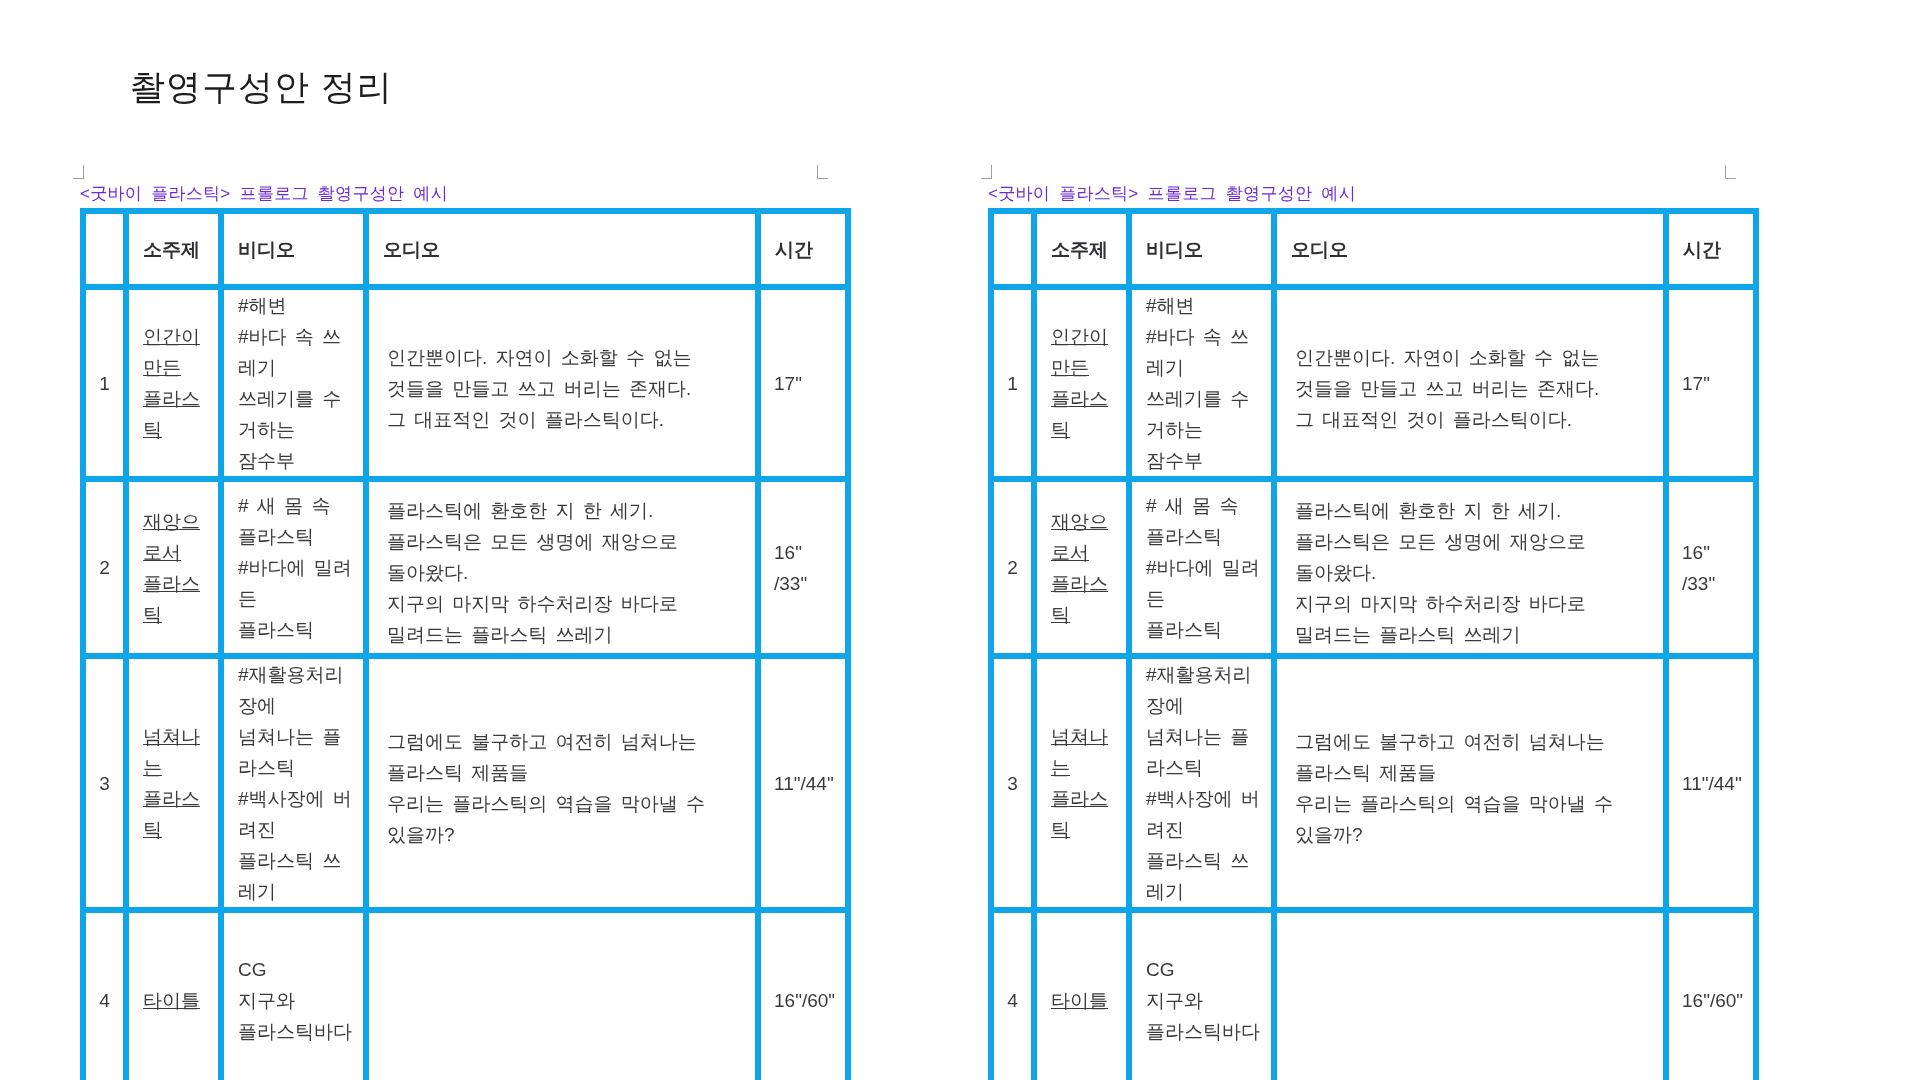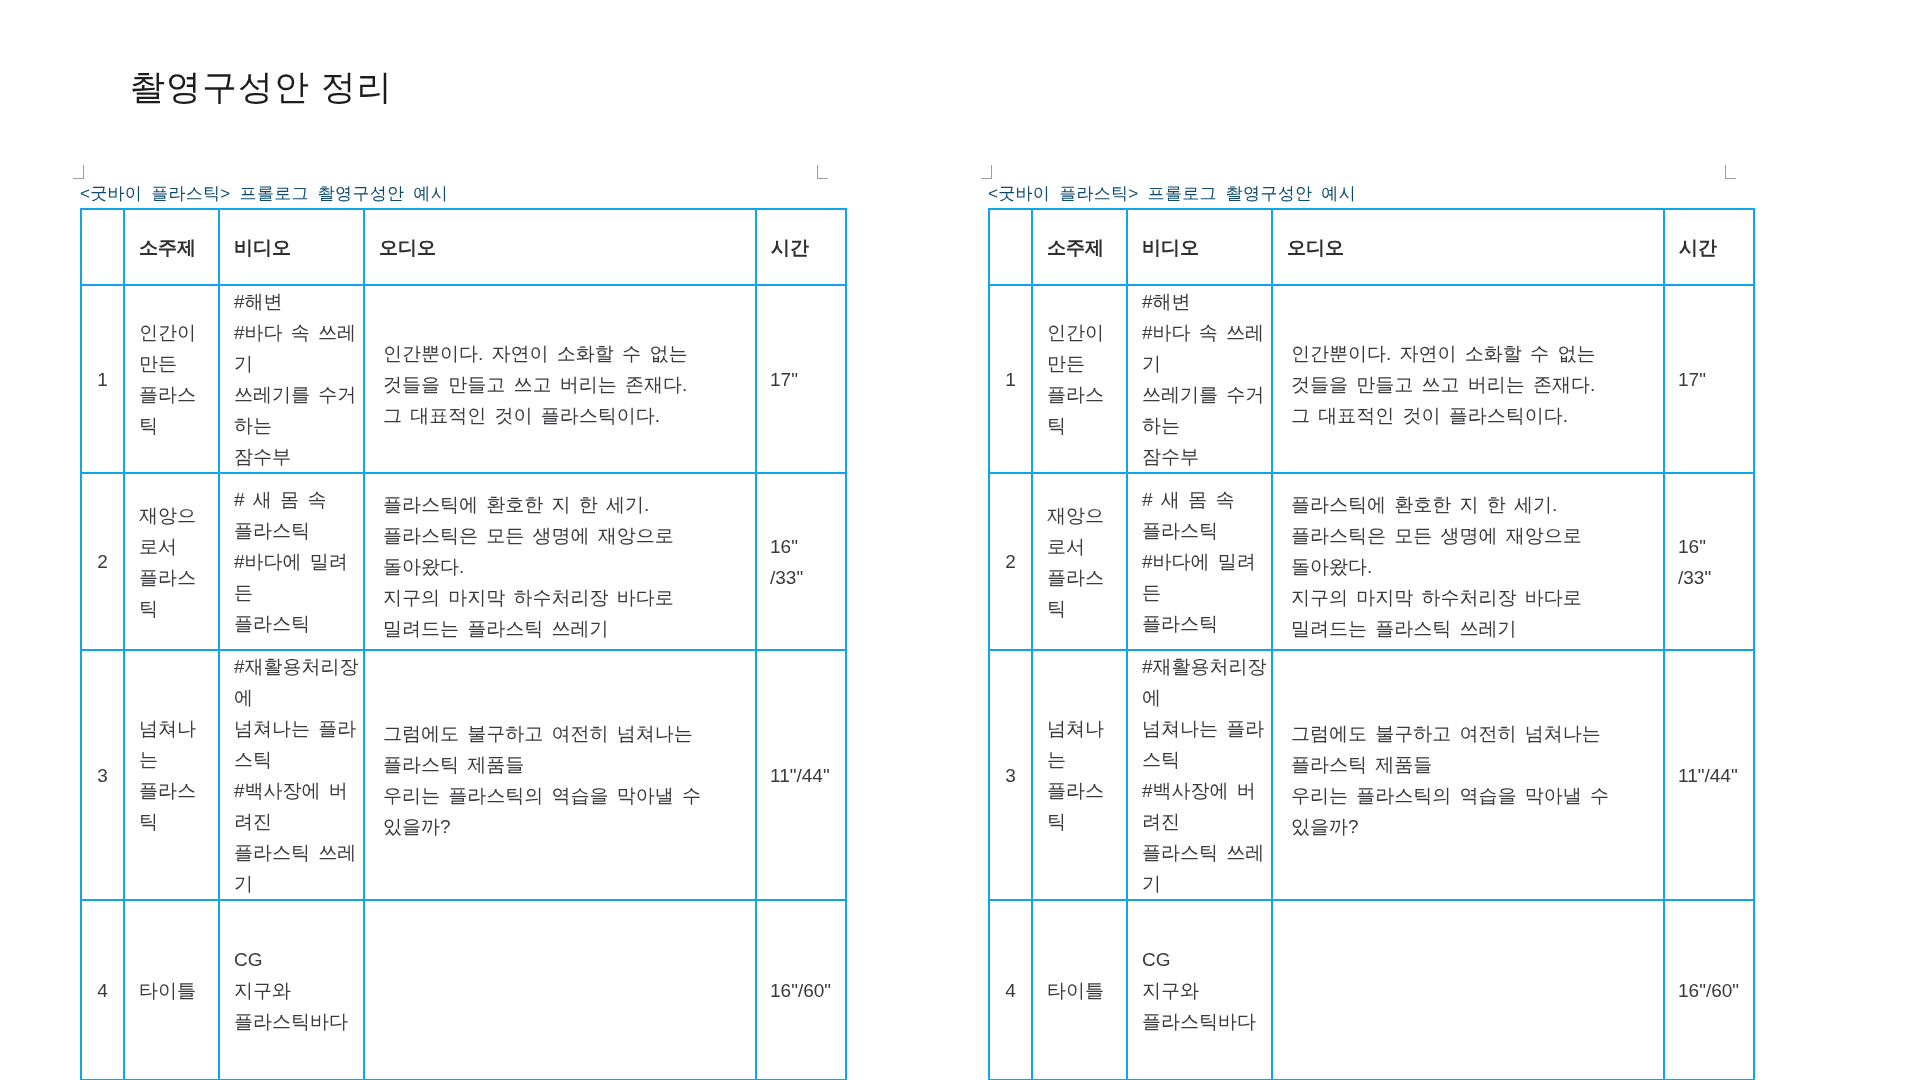--- a/index.html
+++ b/index.html
@@ -10,42 +10,42 @@
   }
   .slide{position:absolute;inset:0;}
   .page-title{
     position:absolute;left:118px;top:52px;margin:12px;
     font-size:35px;font-weight:400;color:#1d1d1f;letter-spacing:1px;
   }
   .panel{position:absolute;top:184px;width:765px;}
   .panel.left{left:80px;}
   .panel.right{left:988px;}
   .caption{
-    font-size:17px;color:#0c4a6e;word-spacing:4px;letter-spacing:.3px;
+    font-size:17px;color:#6d28d9;word-spacing:4px;letter-spacing:.3px;
     height:24px;line-height:20px;white-space:nowrap;
   }
   table.storyboard{
     border-collapse:collapse;table-layout:fixed;width:765px;
     border:1px solid #a6a6a6;border-top:2px solid #8f8f8f;border-bottom:2px solid #8a8a8a;
   }
   table.storyboard td,table.storyboard th{
-    border:2px solid #0ea5e9;vertical-align:middle;
+    border:6px solid #0ea5e9;vertical-align:middle;
     font-size:19px;color:#3a3a3e;word-spacing:3px;
     white-space:pre-line;line-height:31px;overflow:hidden;
   }
   table.storyboard th{
     font-weight:700;color:#2f2f34;text-align:left;padding:0 0 0 14px;
   }
   thead tr{height:76px;}
   tbody tr:nth-child(1){height:150px;}
   tbody tr:nth-child(2){height:177px;}
   tbody tr:nth-child(3){height:183px;}
   tbody tr:nth-child(4){height:180px;}
   td.c-no,th.c-no{text-align:center;padding:0;}
-  td.c-sub{padding:0 4px 0 14px;}
+  td.c-sub{padding:0 4px 0 14px;text-decoration:underline;}
   td.c-vid{padding:0 4px 0 14px;margin-top:36px;}
   td.c-aud{padding:10px 6px 0 18px;}
   td.c-time{padding:0 2px 0 13px;}
   
   .corner{position:absolute;width:10px;height:13px;}
   .corner.tl{left:-7px;top:-19px;border-right:1px solid #9e9e9e;border-bottom:1px solid #9e9e9e;}
   .corner.tr{right:17px;top:-19px;border-left:1px solid #9e9e9e;border-bottom:1px solid #9e9e9e;}
 </style>
 </head>
 <body>

